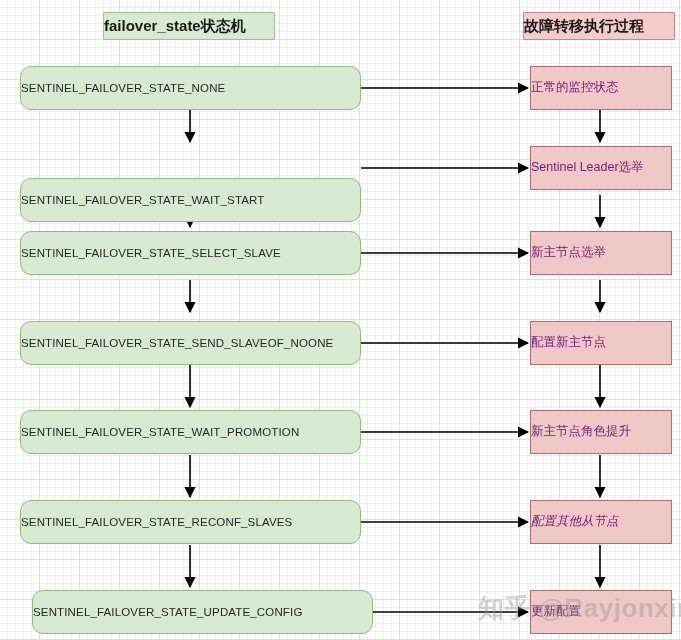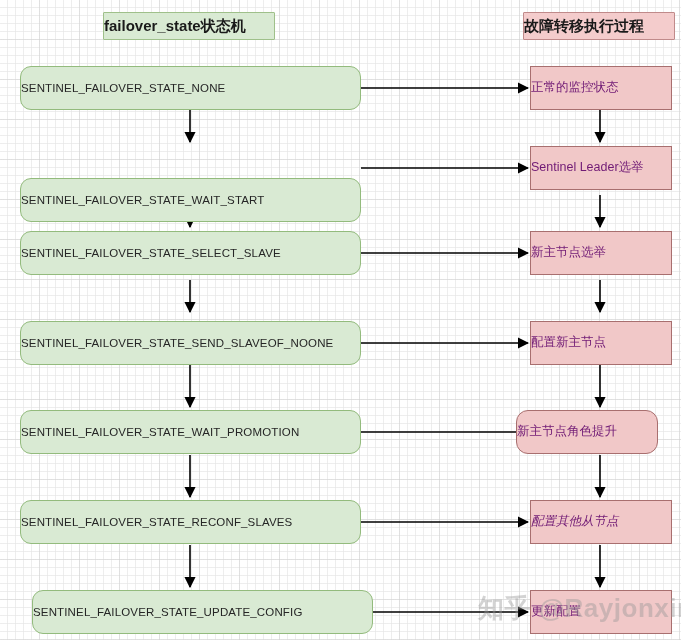--- a/index.html
+++ b/index.html
@@ -183,21 +183,21 @@
   </div>
 
   <div class="node action-box" style="left:530px; top:321px; width:142px; height:44px;">
     <span>配置新主节点</span>
   </div>
 
   <div class="node action-box" style="left:530px; top:231px; width:142px; height:44px;">
     <span>新主节点选举</span>
   </div>
 
-  <div class="node action-box" style="left:516px; top:410px; width:142px; height:44px;border-radius:12px;">
+  <div class="node action-box" style="left:530px; top:410px; width:142px; height:44px;">
     <span>新主节点角色提升</span>
   </div>
 
   <div class="node action-box" style="left:530px; top:500px; width:142px; height:44px;font-style:italic;">
     <span>配置其他从节点</span>
   </div>
 
   <div class="node action-box" style="left:530px; top:590px; width:142px; height:44px;">
     <span>更新配置</span>
   </div>

